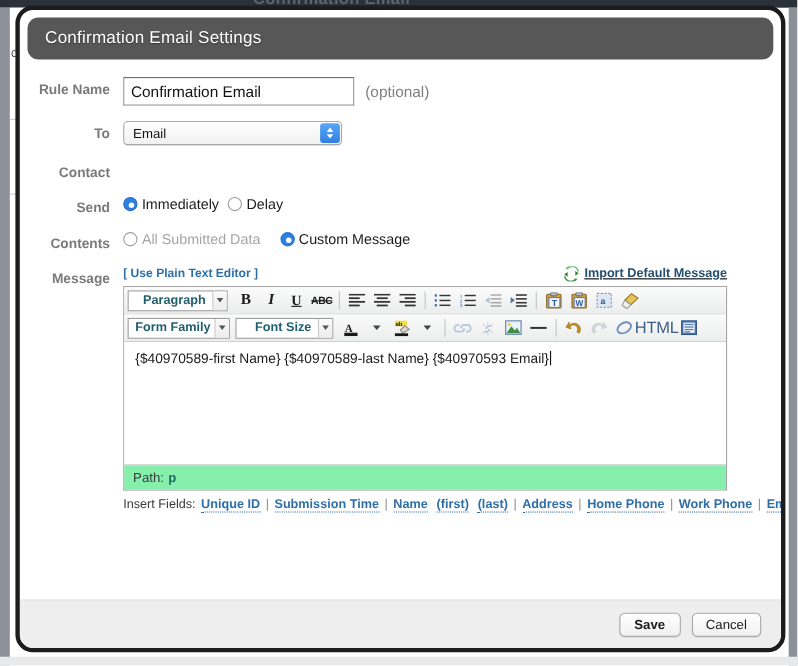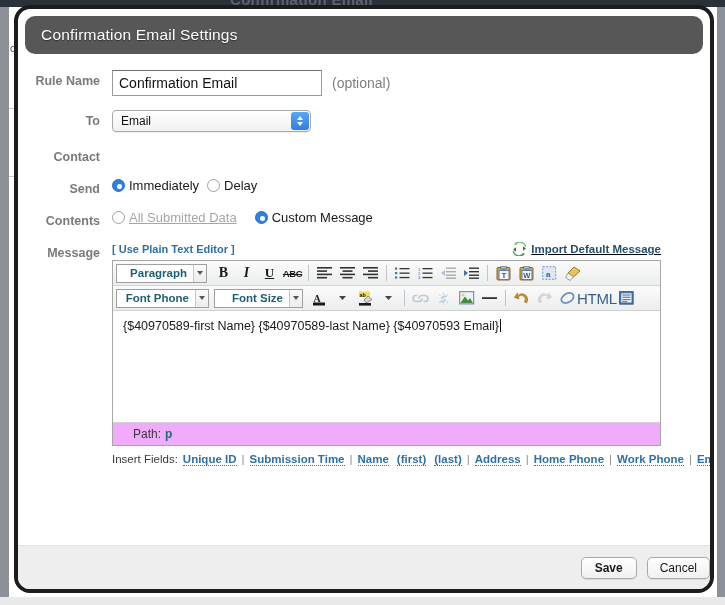--- a/index.html
+++ b/index.html
@@ -128,21 +128,21 @@
     width:13px; height:13px; border-radius:50%;
     border:1px solid #9a9fa6; background:#fff;
     display:inline-block; position:relative; flex:none;
   }
   .rd.on { background:#2f7fe0; border-color:#2470cc; }
   .rd.on::after {
     content:""; position:absolute; left:4px; top:4px;
     width:5px; height:5px; border-radius:50%; background:#fff;
   }
   .rd-lbl { font-size:13px; color:#1a1a1a; margin-left:4px; white-space:nowrap; }
-  .rd-lbl.dim { color:#a6a6a6;text-decoration:underline; }
+  .rd-lbl.dim { color:#a6a6a6; }
   .sp-lg { margin-right:18px; }
 
   
   .editor-col { flex:1; }
   .ed-top {
     display:flex; justify-content:space-between; align-items:center;
     width:549px; margin-bottom:4px;
   }
   .plain-link {
     font-size:11px; font-weight:bold; color:#2f6fa8; cursor:pointer;
@@ -201,22 +201,22 @@
     height:112px; background:#fff; padding:8px 10px;
     font-family:"Liberation Sans", sans-serif;
     font-size:12.5px; color:#1a1a1a;
     border-bottom:1px solid #cfd0d1;
   }
   .caret {
     display:inline-block; width:1px; height:13px;
     background:#111; vertical-align:-2px; margin-left:1px;
   }
   .path-bar {
-    height:22px; background:#f0abfc;
-    display:flex; align-items:center; padding-left:20px;
+    height:22px; background:#86efac;
+    display:flex; align-items:center; padding-left:8px;
     font-size:12px; color:#3a3a3a;
   }
   .path-bar b { color:#1f6f66; margin-left:4px; }
 
   .insert-row {
     width:549px; margin-top:7px;
     font-size:11.5px; color:#3a3a3a;
     display:flex; align-items:baseline; flex-wrap:nowrap;
   }
   .insert-lbl { margin-right:5px; white-space:nowrap; }
@@ -228,21 +228,21 @@
   .ipipe { margin:0 5px; color:#8d8d8d; }
   .igap { margin:0 4px; }
 
   
   .footer {
     position:absolute; left:0; bottom:0;
     width:692px; height:44px;
     background:#eeeeee;
     border-top:1px solid #e2e2e2;
     display:flex; align-items:center; justify-content:flex-end;
-    gap:10px;
+    padding-right:18px; gap:10px;
   }
   .btn {
     min-width:56px; height:22px;
     border:1px solid #a9a9a9; border-radius:5px;
     background:linear-gradient(#ffffff,#f0f0f0);
     font-family:"Liberation Sans", sans-serif;
     font-size:12px; color:#1a1a1a;
     display:flex; align-items:center; justify-content:center;
     padding:0 12px; cursor:pointer;
     box-shadow:0 1px 0 rgba(0,0,0,.07);
@@ -474,21 +474,21 @@
               <span class="tbtn">
                 <svg width="16" height="15">
                   <path d="M9,1 L15,5 L8.5,11 L3,7 z" fill="#e8c45c" stroke="#9a7b21"></path>
                   <path d="M3,7 L8.5,11 L5,14.5 L0.5,11.5 z" fill="#f2f2ef" stroke="#9a9a93"></path>
                 </svg>
               </span>
             </div>
 
             <div class="tb-row second">
               <div class="combo ff">
-                <span class="cval">Font Phone</span>
+                <span class="cval">Form Family</span>
                 <span class="carrow"></span>
               </div>
               <div class="combo fs">
                 <span class="cval">Font Size</span>
                 <span class="carrow"></span>
               </div>
 
               <span class="tbtn">
                 <svg width="15" height="15">
                   <text x="1.5" y="10.5" font-size="10" font-weight="bold" fill="#1a1a1a" font-family="Liberation Serif">A</text>

